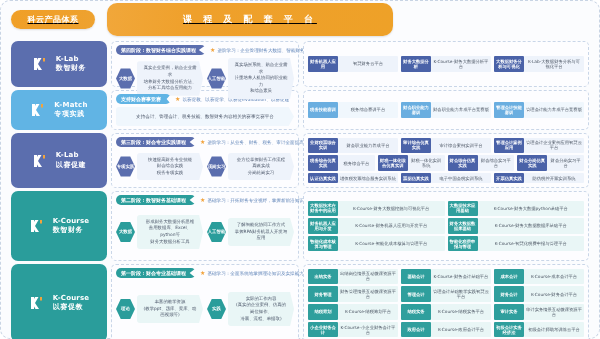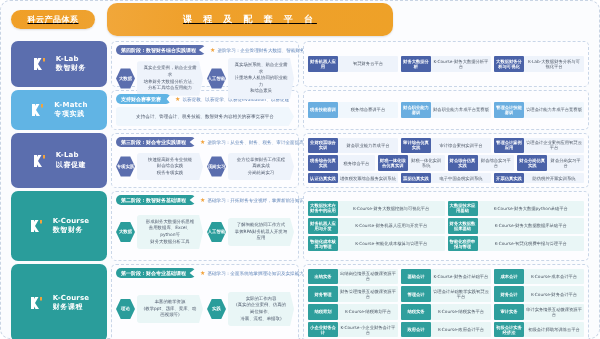--- a/index.html
+++ b/index.html
@@ -359,21 +359,21 @@
       </div>
       <div class="row" style="height: 78px;">
         <div class="brand" style="background: rgb(42, 157, 155);">
           <span class="brand-logo"><svg viewBox="0 0 40 32" width="20" height="16">
     <path d="M4 4 L10 4 L10 28 L4 28 Z" fill="#fff"></path>
     <path d="M12 4 L19 4 L12 16 L20 28 L13 28 L6 16 Z" fill="#fff"></path>
     <rect x="22" y="4" width="4" height="7" fill="#f2a33c"></rect>
   </svg></span>
           <span class="brand-txt">
             <div class="l1">K-Course</div>
-            <div class="l2">财务课程</div>
+            <div class="l2">以赛促教</div>
           </span>
         </div>
         <div class="mid">
           <div class="mid-head">
             <span class="stage-tag" style="background:#2a9d9b">第一阶段：财会专业基础课程</span>
             <span class="stage-goal">
               <span class="star" style="color:#f2a33c">★</span>
               <span style="color:#5f84b8">基础学习：全面系统地掌握理论知识及实操能力</span>
             </span>
           </div>

